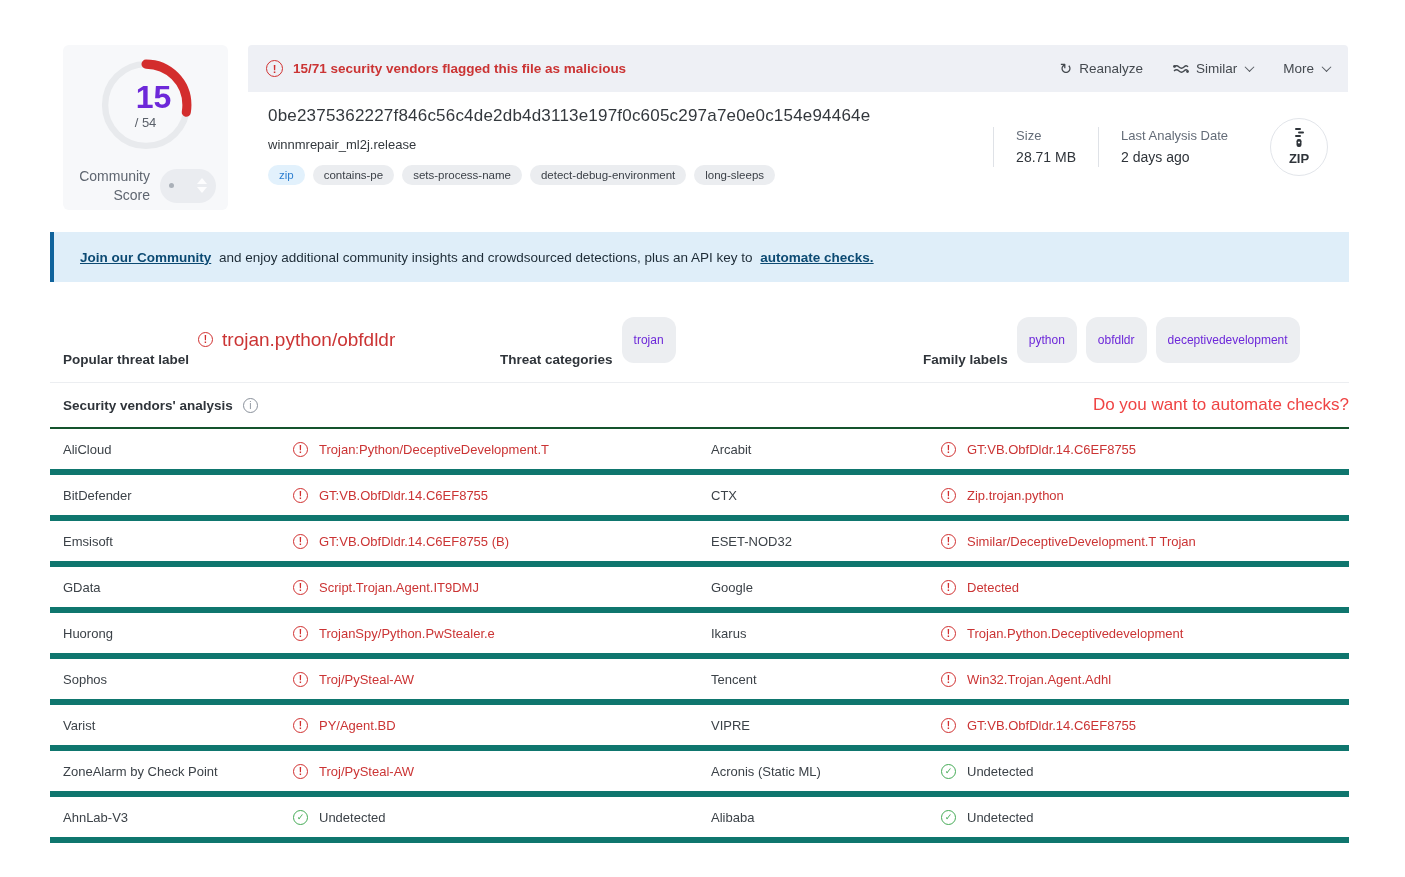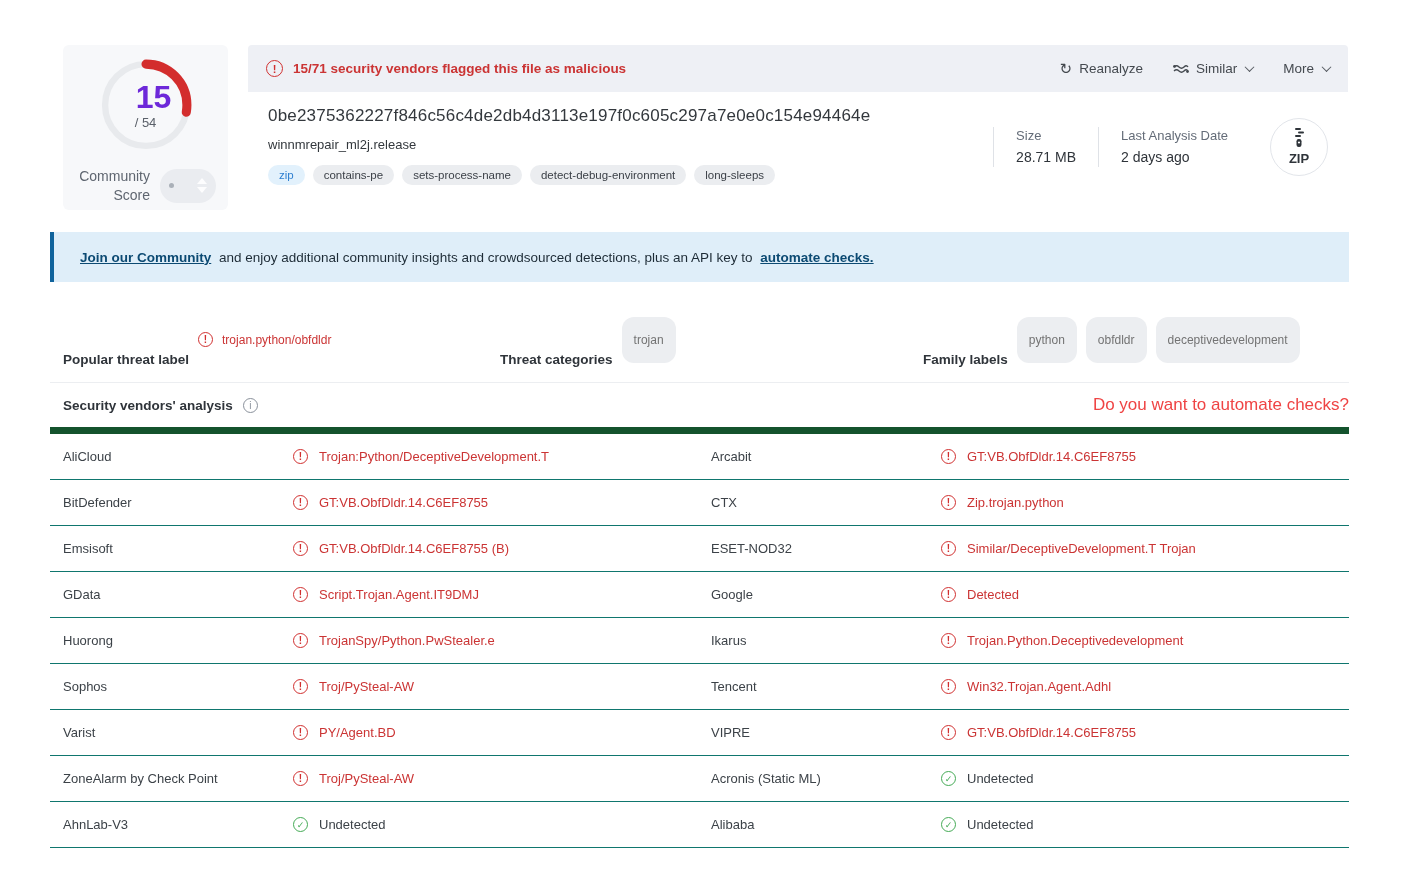--- a/index.html
+++ b/index.html
@@ -71,36 +71,36 @@
   .content { margin-left:-13px; margin-right:-1px; }
   .banner { margin-top:22px; background:#dfeef9; border-left:4px solid #10639c;
     height:50px; display:flex; align-items:center; padding-left:26px; font-size:13.5px; color:#1d2b36; }
   .banner a { color:#0c4a73; font-weight:bold; text-decoration:underline; cursor:pointer; }
   .banner .mid { margin:0 4px; white-space:pre; }
 
   .threat-row { display:grid; grid-template-columns:437px 423px 1fr; align-items:center;
     padding:15px 0 15px 13px; margin-top:15px; border-bottom:1px solid #eceef1; }
   .t-cell { display:flex; align-items:center; gap:9px; }
   .t-label { font-size:13.5px; font-weight:bold; color:#2f343a;margin-top:40px; }
-  .threat-link { font-size:12px; color:#cb3434; cursor:pointer; }
-  .pill { font-size:12px; padding:16px 12px; border-radius:12px; background:#eceef1; color:#737373; }
+  .threat-link { font-size:19px; color:#cb3434; cursor:pointer; }
+  .pill { font-size:12px; padding:16px 12px; border-radius:12px; background:#eceef1; color:#6d28d9; }
   .warn-sm { width:15px; height:15px; border:1.4px solid #d13030; border-radius:50%;
     color:#d13030; font-size:10px; font-weight:bold; display:inline-flex; align-items:center;
     justify-content:center; flex:none; }
 
   .analysis-header { display:flex; align-items:center; padding:12px 0 12px 13px;
-    border-bottom:7px solid #14532d; }
+    border-bottom:2px solid #14532d; }
   .analysis-title { font-size:13.5px; font-weight:bold; color:#2f343a; }
   .info-circle { width:15px; height:15px; border:1.2px solid #8a919b; border-radius:50%;
     color:#8a919b; font-size:10px; display:inline-flex; align-items:center; justify-content:center;
     margin-left:10px; cursor:pointer; }
   .automate-link { margin-left:auto; font-size:17px; color:#ef4444; cursor:pointer;text-align:right; }
 
   .vrow { display:grid; grid-template-columns:230px 418px 230px 1fr; align-items:center;
-    height:46px; padding-left:13px; border-bottom:1px solid #0f766e; }
+    height:46px; padding-left:13px; border-bottom:6px solid #0f766e; }
   .vendor { font-size:13px; color:#3c4248; }
   .cell { display:flex; align-items:center; gap:11px; min-width:0; }
   .check-circle { width:15px; height:15px; border:1.5px solid #45ab56; border-radius:50%;
     color:#45ab56; font-size:9px; font-weight:bold; display:inline-flex; align-items:center;
     justify-content:center; flex:none; }
   .result-text { font-size:13px; white-space:nowrap; }
   .cell.malicious .result-text { color:#cb3434; cursor:pointer; }
   .cell.clean .result-text { color:#3c4248; }
 
   .squiggle { display:inline-block; }

